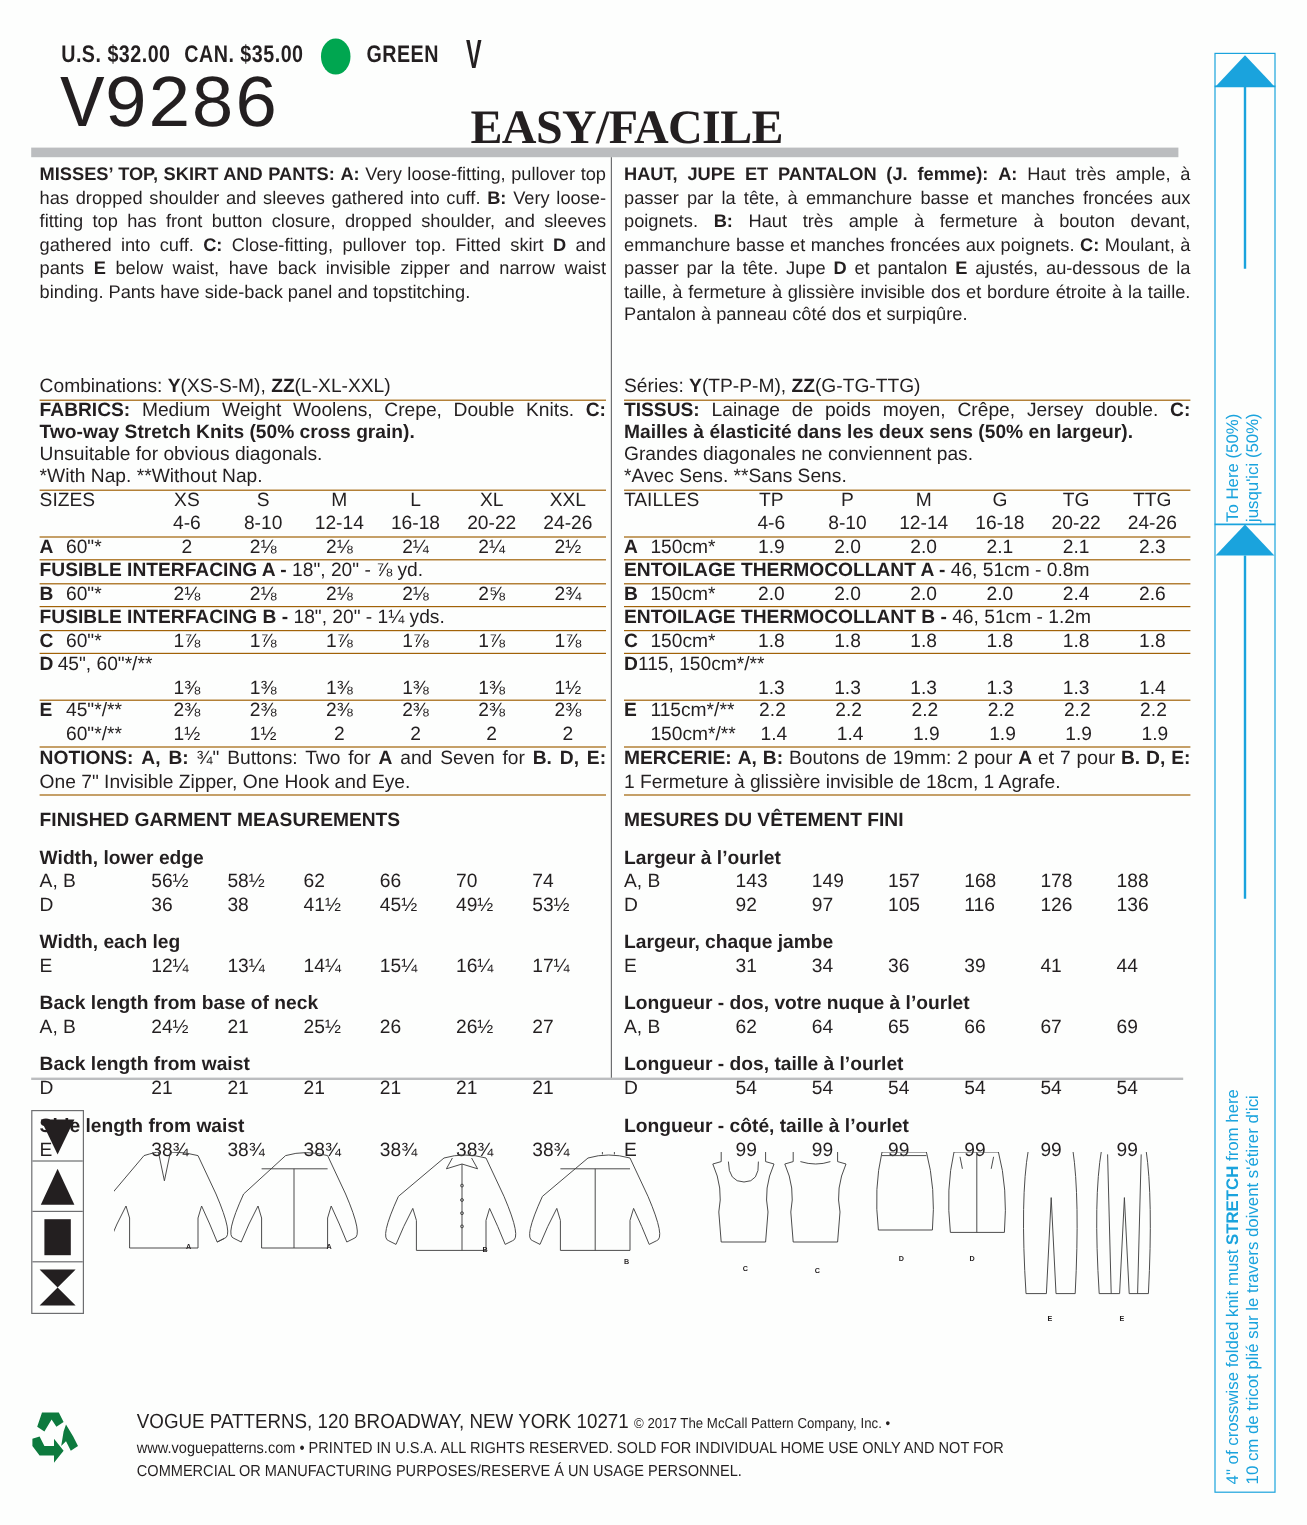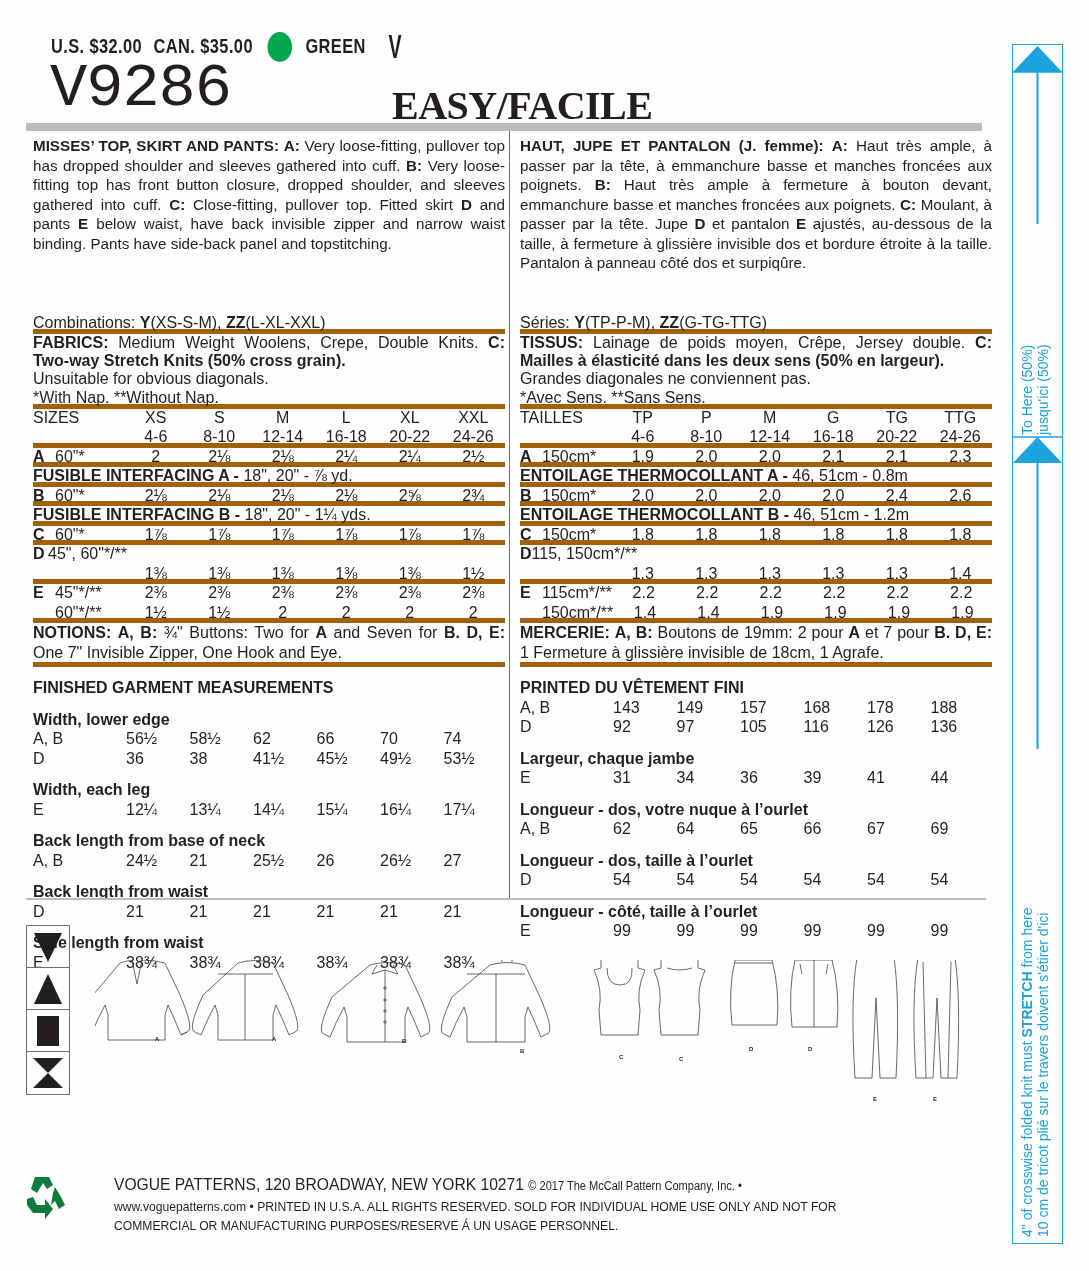--- a/index.html
+++ b/index.html
@@ -18,21 +18,21 @@
   
   .col { position: absolute; top: 131px; width: 472px; font-size: 15.2px; line-height: 19.5px; }
   .col.en { left: 33px; }
   .col.fr { left: 520px; }
   .col-divider { position: absolute; left: 509px; top: 131px; width: 1px; height: 768px; background: #6d6e70; }
   .desc { text-align: justify; margin-top: 5px; height: 180px; }
   .b { font-weight: bold; margin-top: 12px; }
 
   .block { position: absolute; top: 314px; width: 472px; }
   .line { height: 19.5px; white-space: nowrap; }
-  .sep { border-bottom: 5px solid #a16207; }
+  .sep { border-bottom: 1px solid #a16207; }
 
   .row { display: flex; height: 19.5px; white-space: nowrap; }
   .row .lbl { width: 94px; display: flex; }
   .row .lbl .letter { width: 22px; font-weight: bold; }
   .row .lbl-wide { width: 94px; }
   .row .cells { display: flex; flex: 1; }
   .row .cells span { width: 63.5px; text-align: center; }
   .row.left .cells span { text-align: left; padding-left: 2px; }
 
   
@@ -385,21 +385,22 @@
       <div class="cells">
         <span>1.4</span>
         <span>1.4</span>
         <span>1.9</span>
         <span>1.9</span>
         <span>1.9</span>
         <span>1.9</span>
       </div>
     </div>
     <div class="sep" style="text-align: justify; line-height: 19.5px;"><span class="b">MERCERIE:</span> <span class="b">A, B:</span><span> Boutons de 19mm: 2 pour </span><span class="b">A</span><span> et 7 pour </span><span class="b">B. D, E:</span><span> 1 Fermeture à glissière invisible de 18cm, 1 Agrafe.</span></div>
-    <div class="line b">PRINTED DU VÊTEMENT FINI</div>
+    <div class="line b">MESURES DU VÊTEMENT FINI</div>
+    <div class="line b">Largeur à l’ourlet</div>
     <div class="row left">
       <div class="lbl-wide">A, B</div>
       <div class="cells">
         <span>143</span>
         <span>149</span>
         <span>157</span>
         <span>168</span>
         <span>178</span>
         <span>188</span>
       </div>

